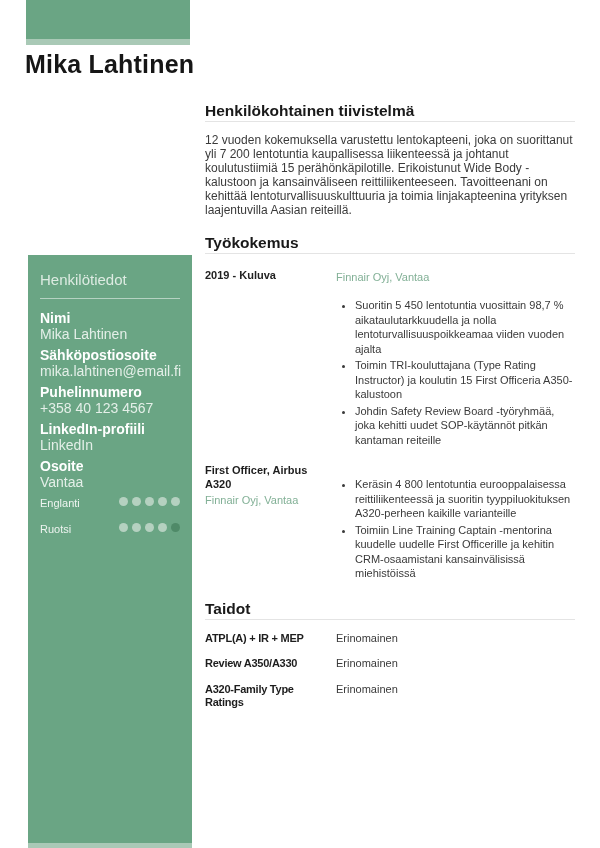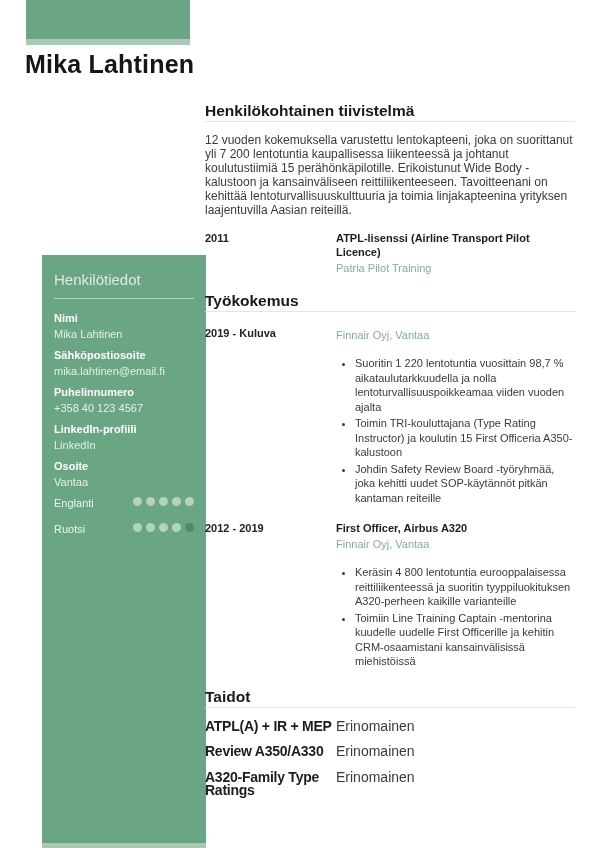--- a/index.html
+++ b/index.html
@@ -22,30 +22,30 @@
   
   .header-accent{position:absolute;left:26px;top:0;width:164px;}
   .header-accent .block{height:39px;background:var(--green);}
   .header-accent .strip{height:6px;background:var(--green-light);}
   .candidate-name{
     position:absolute;left:25px;top:50px;margin:0;
     font-size:25px;font-weight:bold;color:#161616;letter-spacing:0.2px;
   }
   
   .sidebar{
-    position:absolute;left:42px;top:255px;width:164px;height:593px;
+    position:absolute;left:28px;top:255px;width:164px;height:593px;
     background:var(--green);box-sizing:border-box;padding:16px 12px;color:#fff;
   }
   .sidebar .bottom-strip{position:absolute;left:0;bottom:0;width:100%;height:5px;background:var(--green-light);}
   .side-title{
     font-size:15px;font-weight:400;color:#ddebe2;margin:0 0 13px 0;
     padding-bottom:10px;border-bottom:1px solid rgba(255,255,255,0.5);
   }
   .side-title.languages{margin-top:22px;}
-  .field{margin-bottom:8px;font-size:11px;}
+  .field{margin-bottom:8px;font-size:14px;}
   .field .label{font-weight:bold;color:#ffffff;line-height:13px;}
   .field .value{color:#e4efe8;line-height:13px;margin-top:3px;}
   .lang-row{
     display:flex;justify-content:space-between;align-items:flex-start;
     margin-bottom:14px;font-size:11px;color:#eef4f0;
   }
   .dots{display:flex;gap:4px;}
   .dot{width:9px;height:9px;border-radius:50%;}
   .dot.filled{background:var(--dot-filled);}
   .dot.empty{background:var(--dot-empty);}
@@ -62,21 +62,21 @@
   }
   .entry{display:grid;grid-template-columns:131px 1fr;margin-top:14px;font-size:11px;}
   .entry-period{font-weight:bold;color:#222;line-height:14px;}
   .entry-title{font-weight:bold;color:var(--ink);line-height:14px;}
   .entry-sub{color:var(--green-text);line-height:14px;margin-top:2px;}
   .entry-bullets{
     grid-column:2;margin:14px 0 0 0;padding-left:19px;
     color:var(--body-ink);line-height:14.5px;
   }
   .entry-bullets li{margin-bottom:2px;}
-  .skill-row{display:grid;grid-template-columns:131px 1fr;margin-top:12px;font-size:14px;}
+  .skill-row{display:grid;grid-template-columns:131px 1fr;margin-top:12px;font-size:11px;}
   .skill-name{font-weight:bold;color:var(--ink);line-height:13.5px;letter-spacing:-0.25px;padding-right:2px;}
   .skill-level{color:var(--body-ink);line-height:13.5px;}
 </style>
 </head>
 <body>
 
 <div class="header-accent">
   <div class="block"></div>
   <div class="strip"></div>
 </div>
@@ -130,44 +130,36 @@
   </div>
 
   <div class="bottom-strip"></div>
 </aside>
 
 <main class="main">
 
   <h2 class="section-title">Henkilökohtainen tiivistelmä</h2>
   <p class="summary-text">12 vuoden kokemuksella varustettu lentokapteeni, joka on suorittanut yli 7 200 lentotuntia kaupallisessa liikenteessä ja johtanut koulutustiimiä 15 perähönkäpilotille. Erikoistunut Wide Body -kalustoon ja kansainväliseen reittiliikenteeseen. Tavoitteenani on kehittää lentoturvallisuuskulttuuria ja toimia linjakapteenina yrityksen laajentuvilla Aasian reiteillä.</p>
 
-  <div class="entry">
-    <div class="entry-period">2011</div>
-    <div>
-      <div class="entry-title">ATPL-lisenssi (Airline Transport Pilot Licence)</div>
-      <div class="entry-sub">Patria Pilot Training</div>
-    </div>
-  </div>
 
   <h2 class="section-title mt">Työkokemus</h2>
 
   <div class="entry">
     <div class="entry-period">2019 - Kuluva</div>
     <div>
       <div class="entry-sub">Finnair Oyj, Vantaa</div>
     </div>
     <ul class="entry-bullets">
-      <li>Suoritin 1 220 lentotuntia vuosittain 98,7 % aikataulutarkkuudella ja nolla lentoturvallisuuspoikkeamaa viiden vuoden ajalta</li>
+      <li>Suoritin 5 450 lentotuntia vuosittain 98,7 % aikataulutarkkuudella ja nolla lentoturvallisuuspoikkeamaa viiden vuoden ajalta</li>
       <li>Toimin TRI-kouluttajana (Type Rating Instructor) ja koulutin 15 First Officeria A350-kalustoon</li>
       <li>Johdin Safety Review Board -työryhmää, joka kehitti uudet SOP-käytännöt pitkän kantaman reiteille</li>
     </ul>
   </div>
 
   <div class="entry">
-    <div class="entry-period">2012 - 2019</div>
     <div>
       <div class="entry-title">First Officer, Airbus A320</div>
       <div class="entry-sub">Finnair Oyj, Vantaa</div>
     </div>
     <ul class="entry-bullets">
       <li>Keräsin 4 800 lentotuntia eurooppalaisessa reittiliikenteessä ja suoritin tyyppiluokituksen A320-perheen kaikille varianteille</li>
       <li>Toimiin Line Training Captain -mentorina kuudelle uudelle First Officerille ja kehitin CRM-osaamistani kansainvälisissä miehistöissä</li>
     </ul>
   </div>
 

